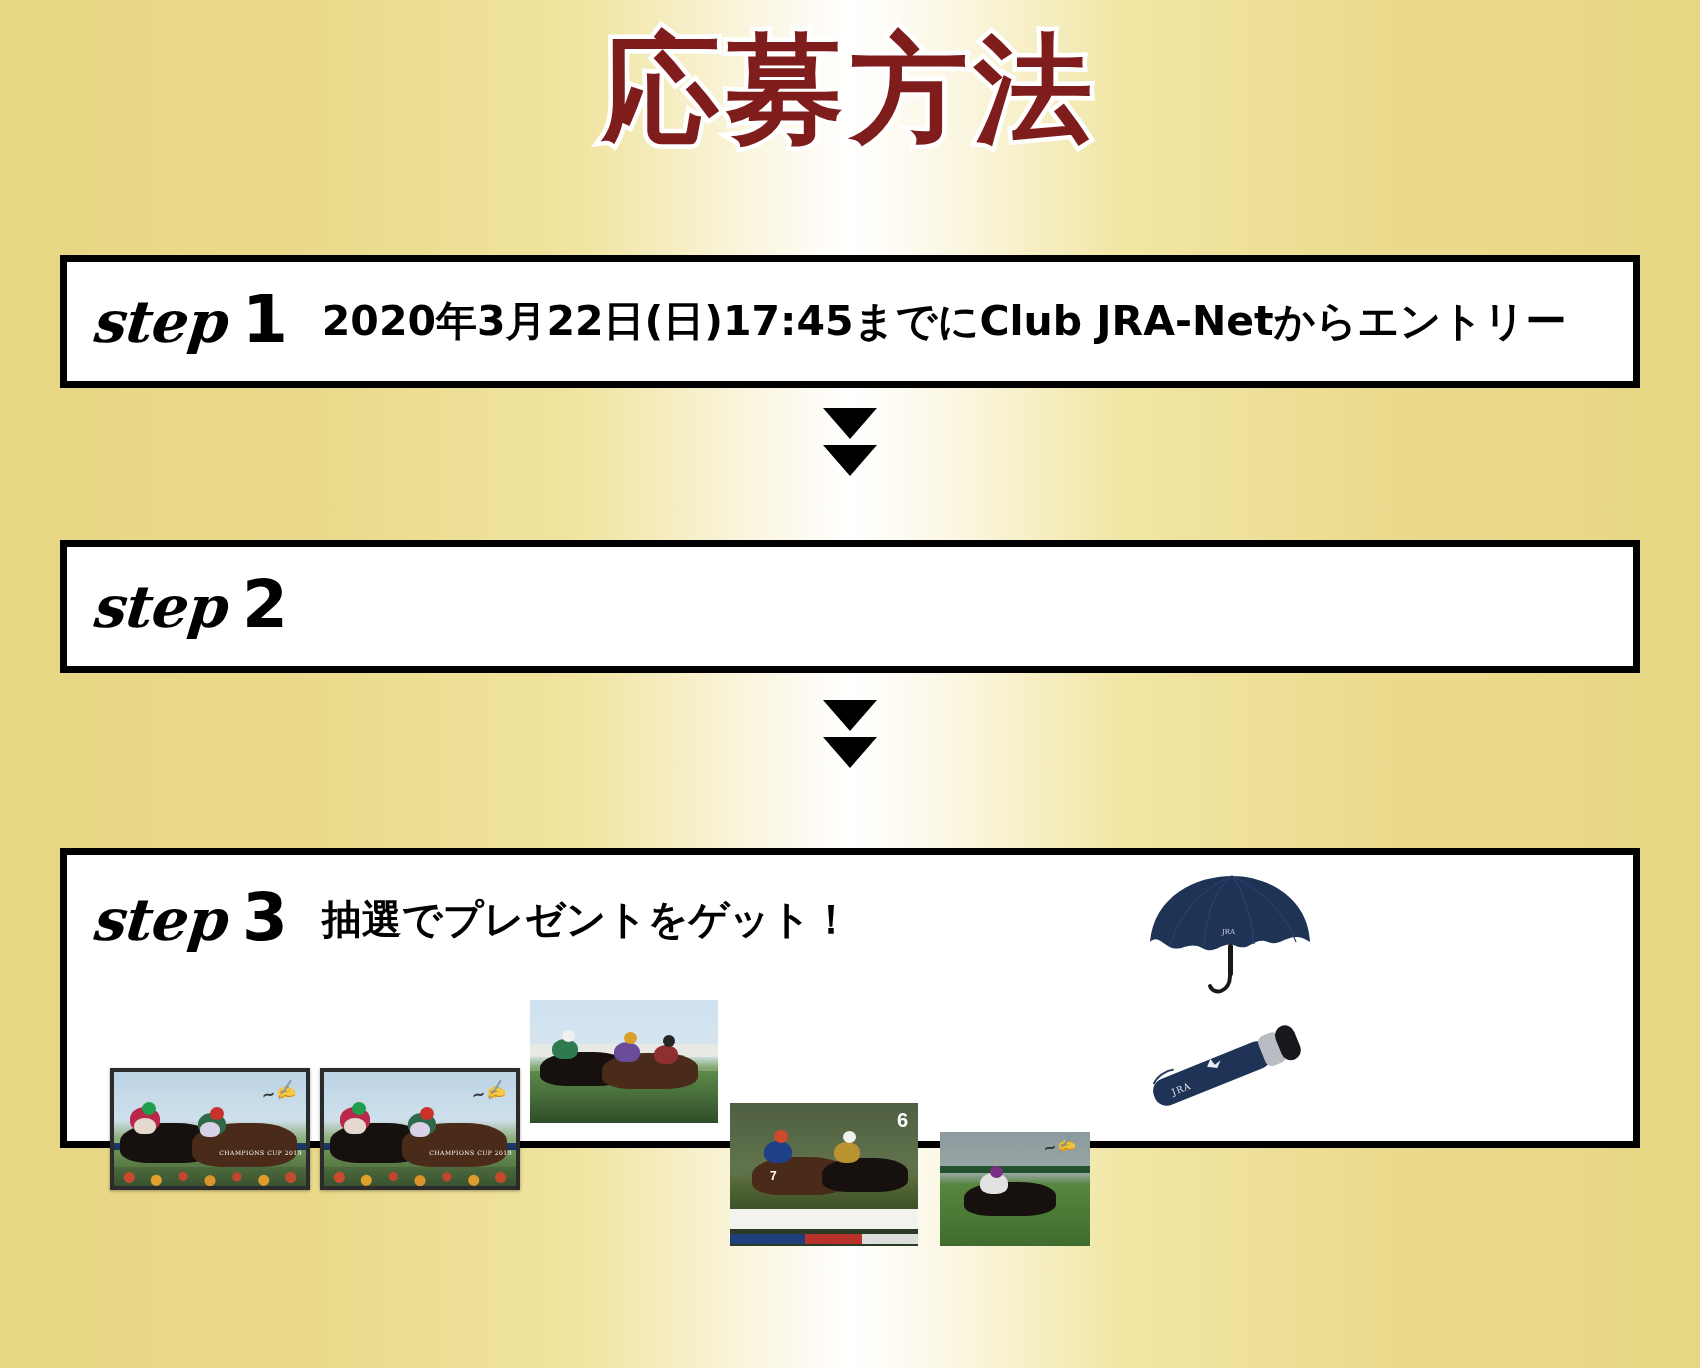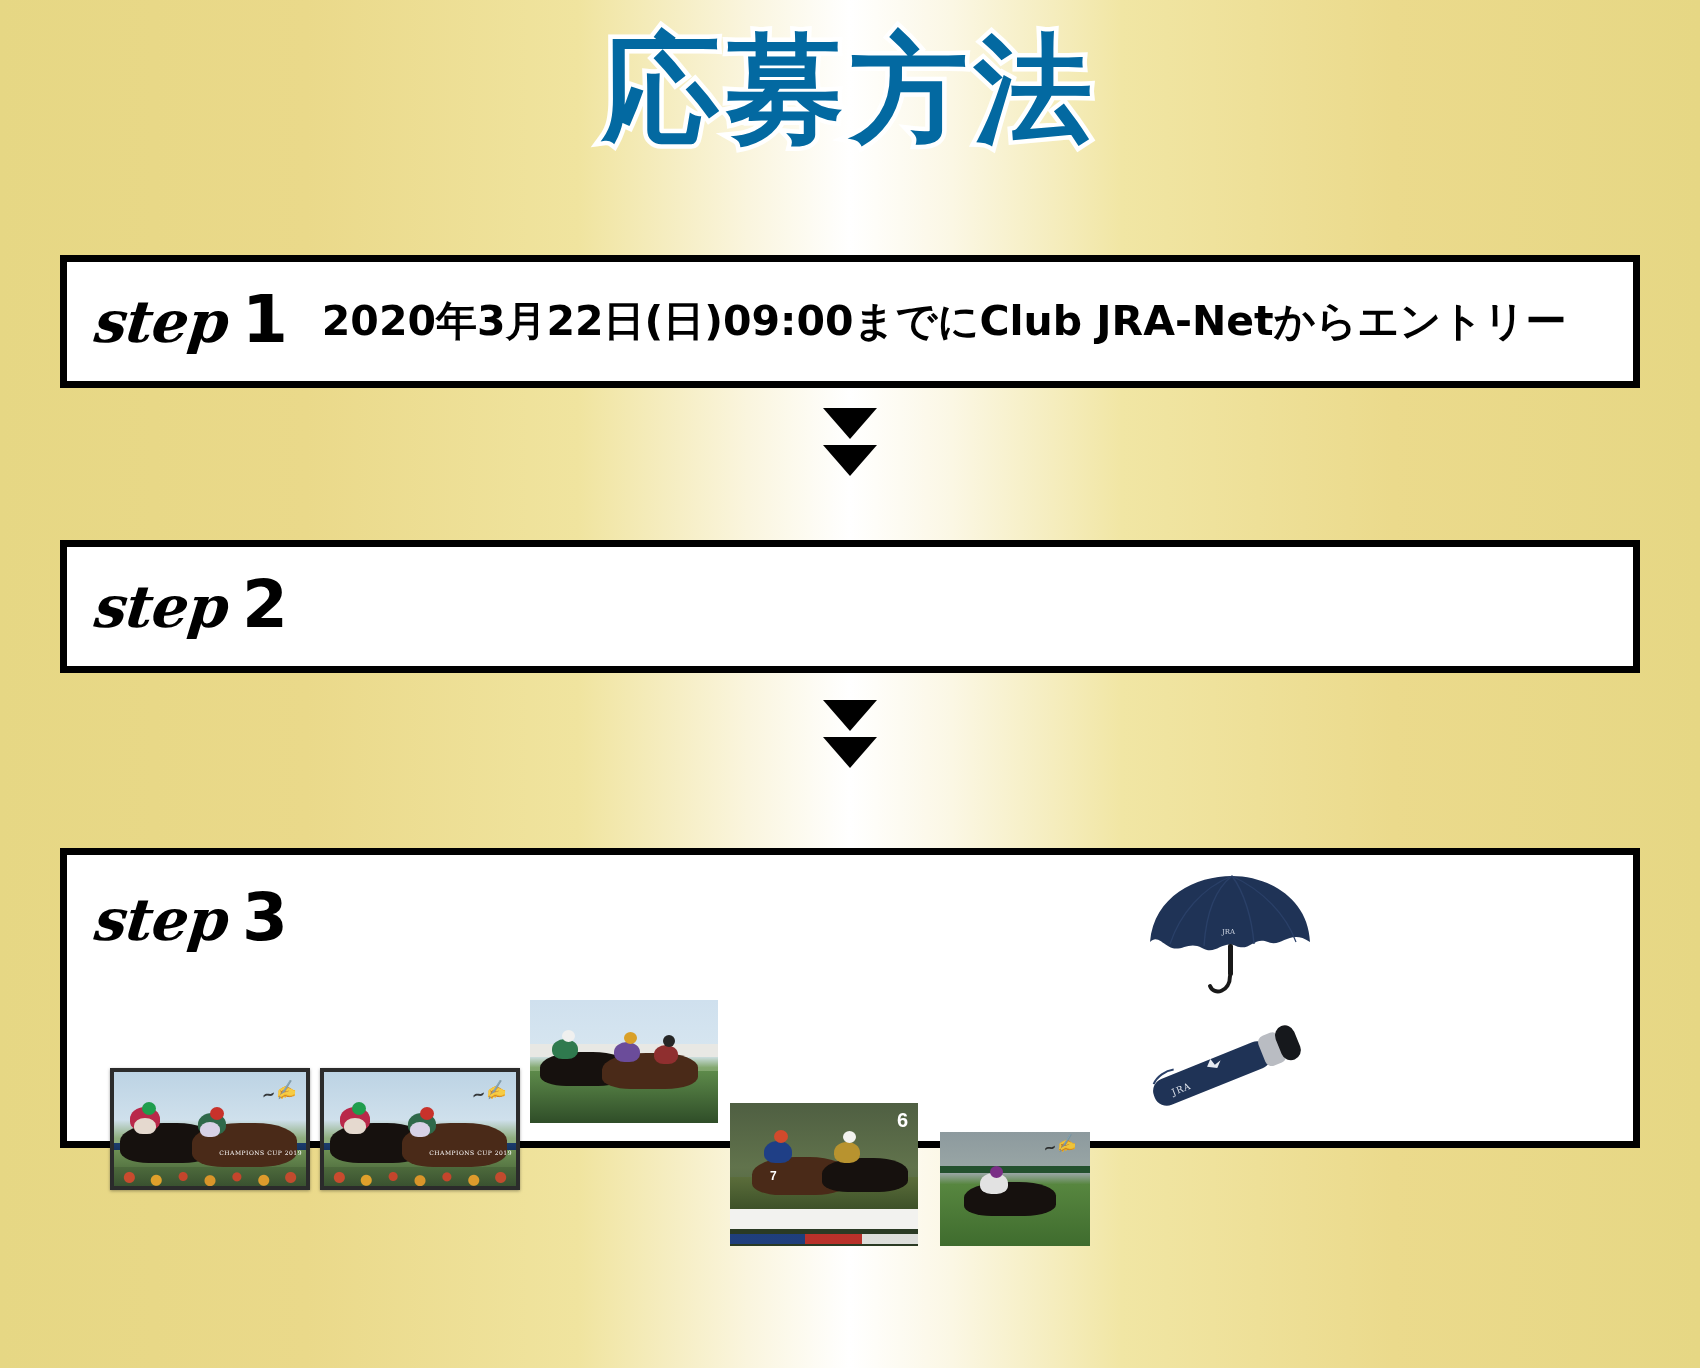--- a/index.html
+++ b/index.html
@@ -26,21 +26,21 @@
   }
   #page{ position:absolute; inset:0; }
 
   
   #title{
     position:absolute; top:26px; left:0; right:0;
     text-align:center;
     font-size:118px;
     font-weight:900;
     letter-spacing:6px;
-    color:#0369a1;
+    color:#7f1d1d;
     line-height:1.08;
     -webkit-text-stroke:9px #ffffff;
     paint-order:stroke fill;
     text-shadow:
       0 0 2px #fff, 0 0 4px #fff;
     font-family:"DejaVu Sans","Liberation Sans",sans-serif;
   }
 
   
   .step-box{
@@ -190,21 +190,21 @@
 
 <div id="page">
 
   <div id="title">応募方法</div>
 
   <div class="step-box" id="step-box-1">
     <div class="step-mark">
       <span class="step-word">step</span>
       <span class="step-num">1</span>
     </div>
-    <div class="step-text">2020年3月22日(日)09:00までにClub JRA-Netからエントリー</div>
+    <div class="step-text">2020年3月22日(日)17:45までにClub JRA-Netからエントリー</div>
   </div>
 
   <div class="arrow-group" id="arrows-1">
     <div class="arrow-tri"></div>
     <div class="arrow-tri"></div>
   </div>
 
   <div class="step-box" id="step-box-2">
     <div class="step-mark">
       <span class="step-word">step</span>
@@ -216,20 +216,21 @@
     <div class="arrow-tri"></div>
     <div class="arrow-tri"></div>
   </div>
 
   <div class="step-box" id="step-box-3">
     <div id="step-row-3">
       <div class="step-mark">
         <span class="step-word">step</span>
         <span class="step-num">3</span>
       </div>
+      <div class="step-text">抽選でプレゼントをゲット！</div>
     </div>
   </div>
 
   <div id="prize-strip">
 
     <div class="prize photo-frame" style="left:110px;top:1068px;width:200px;height:122px;">
       <div class="photo-inner" style="width:192px;height:114px;">
         <div class="rail"></div>
           <div class="turf"></div>
           <div class="flowerbed"></div>

